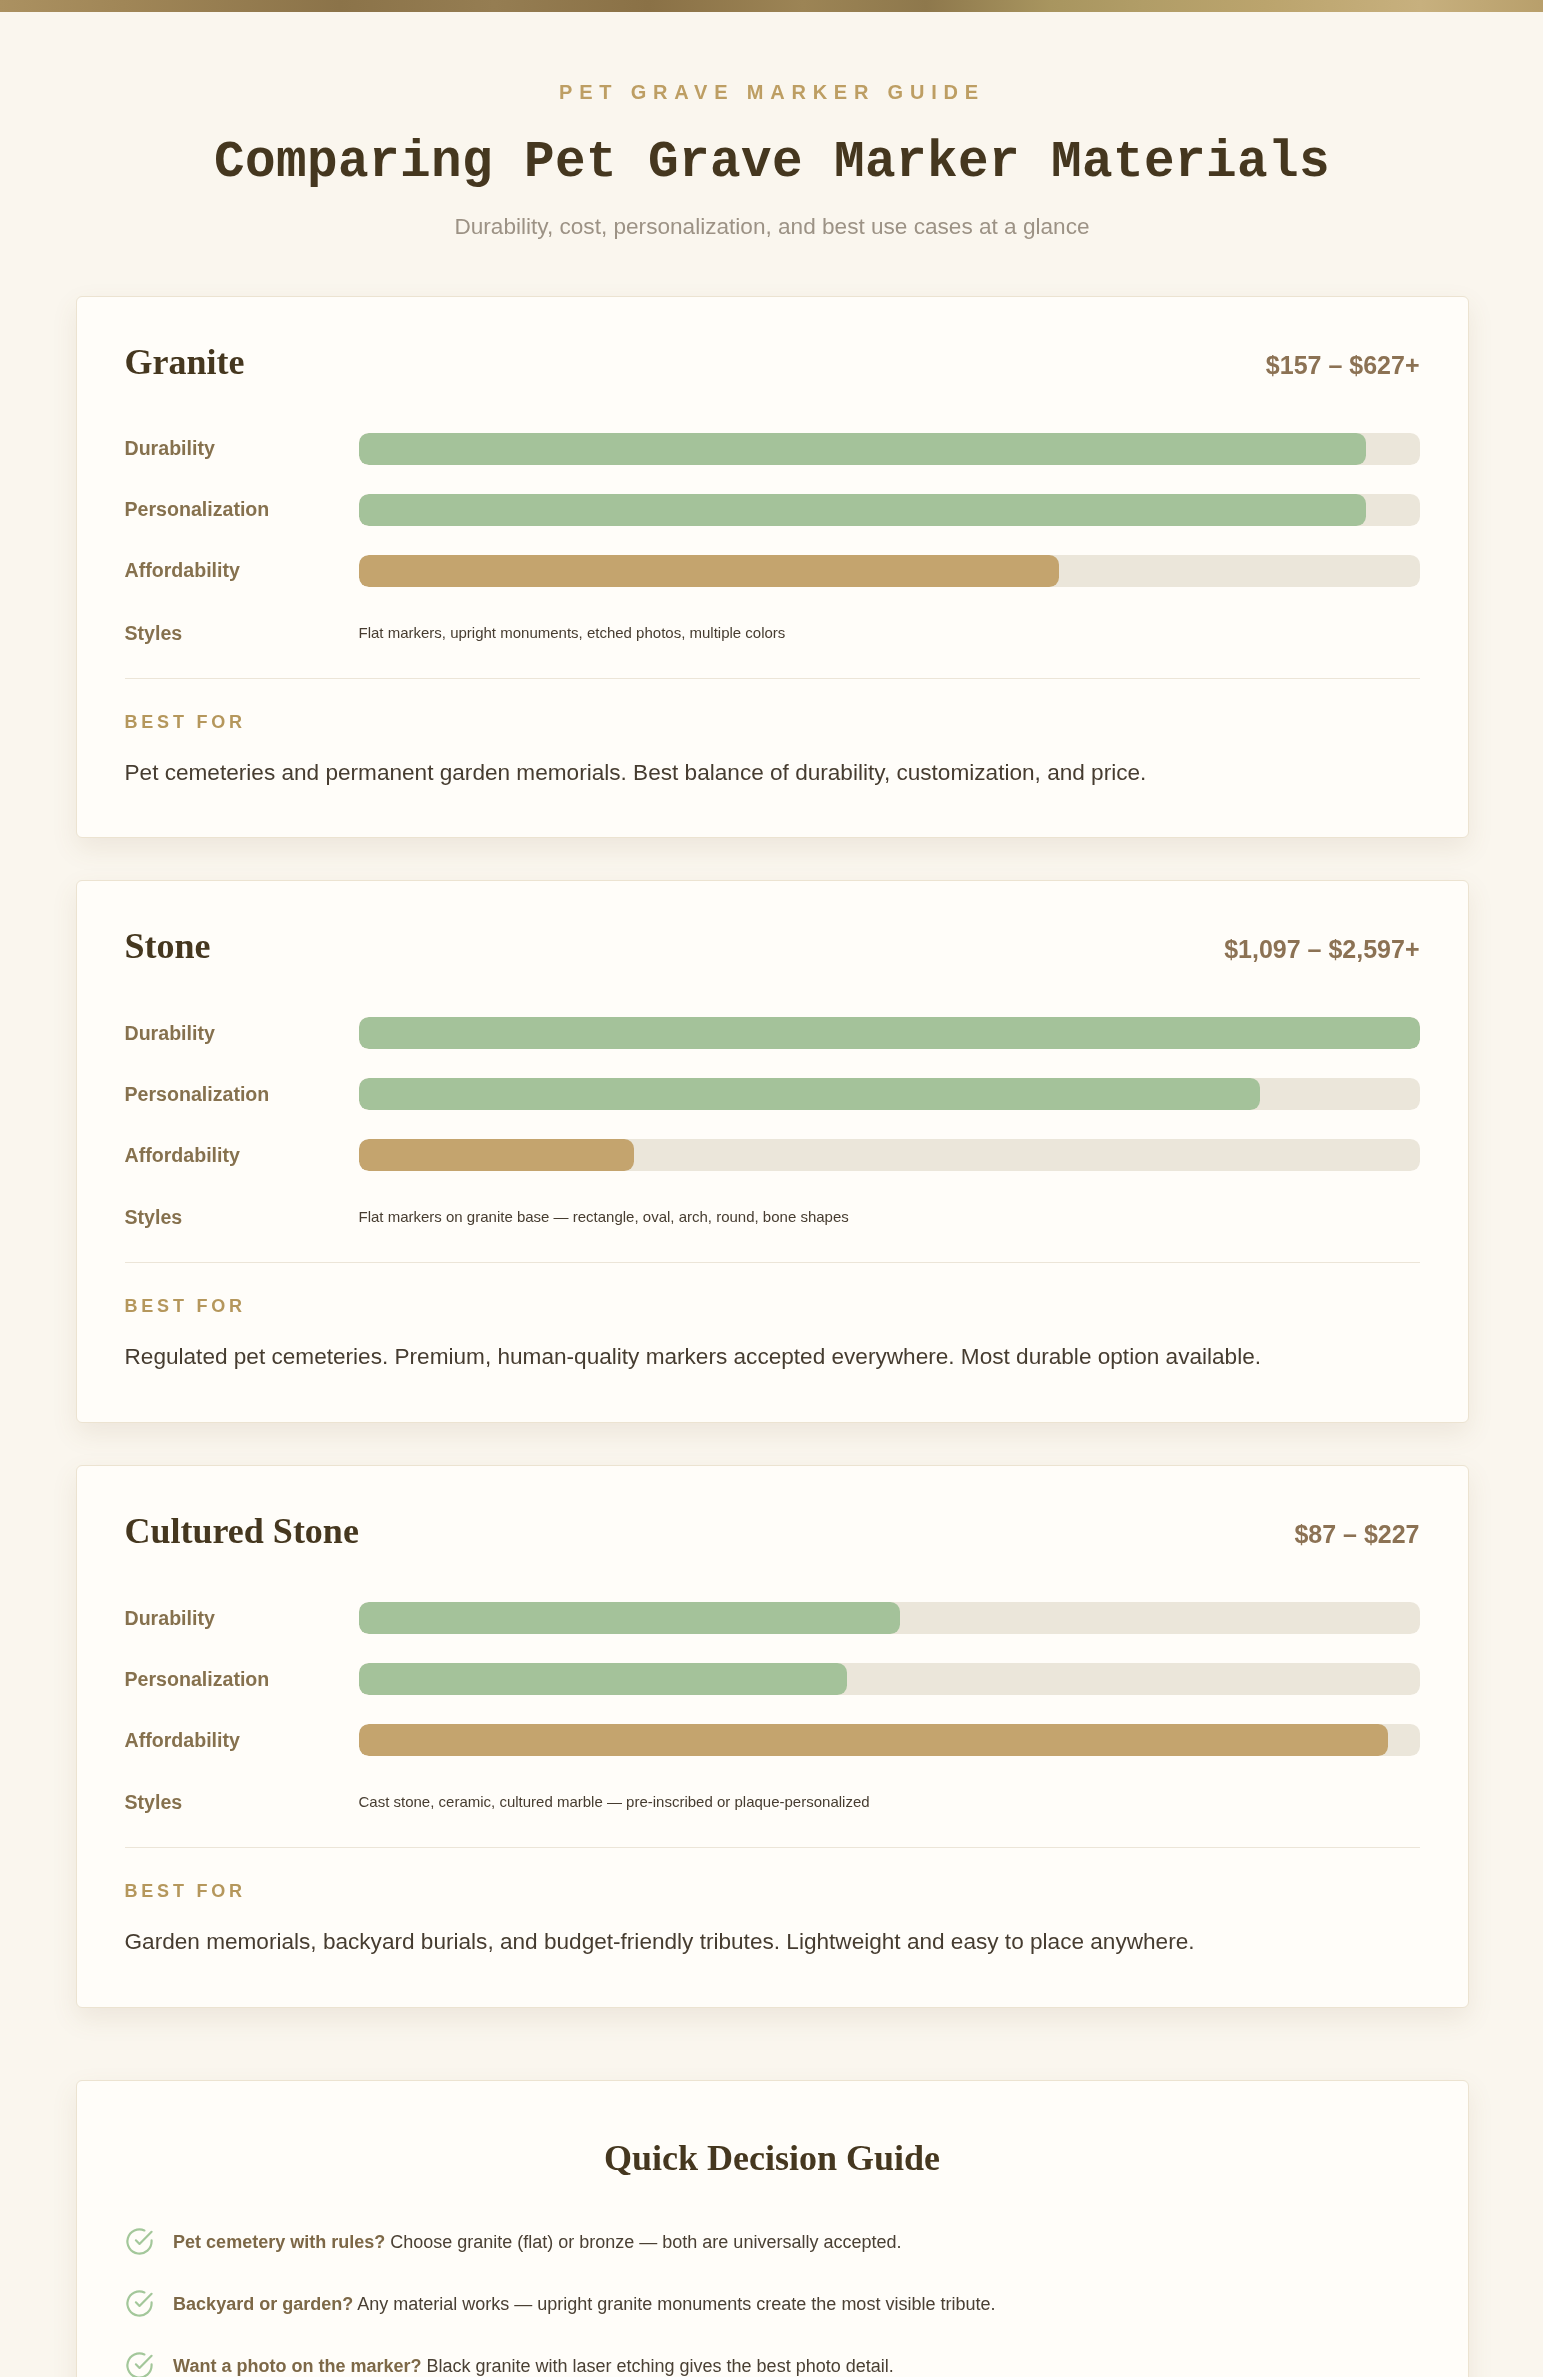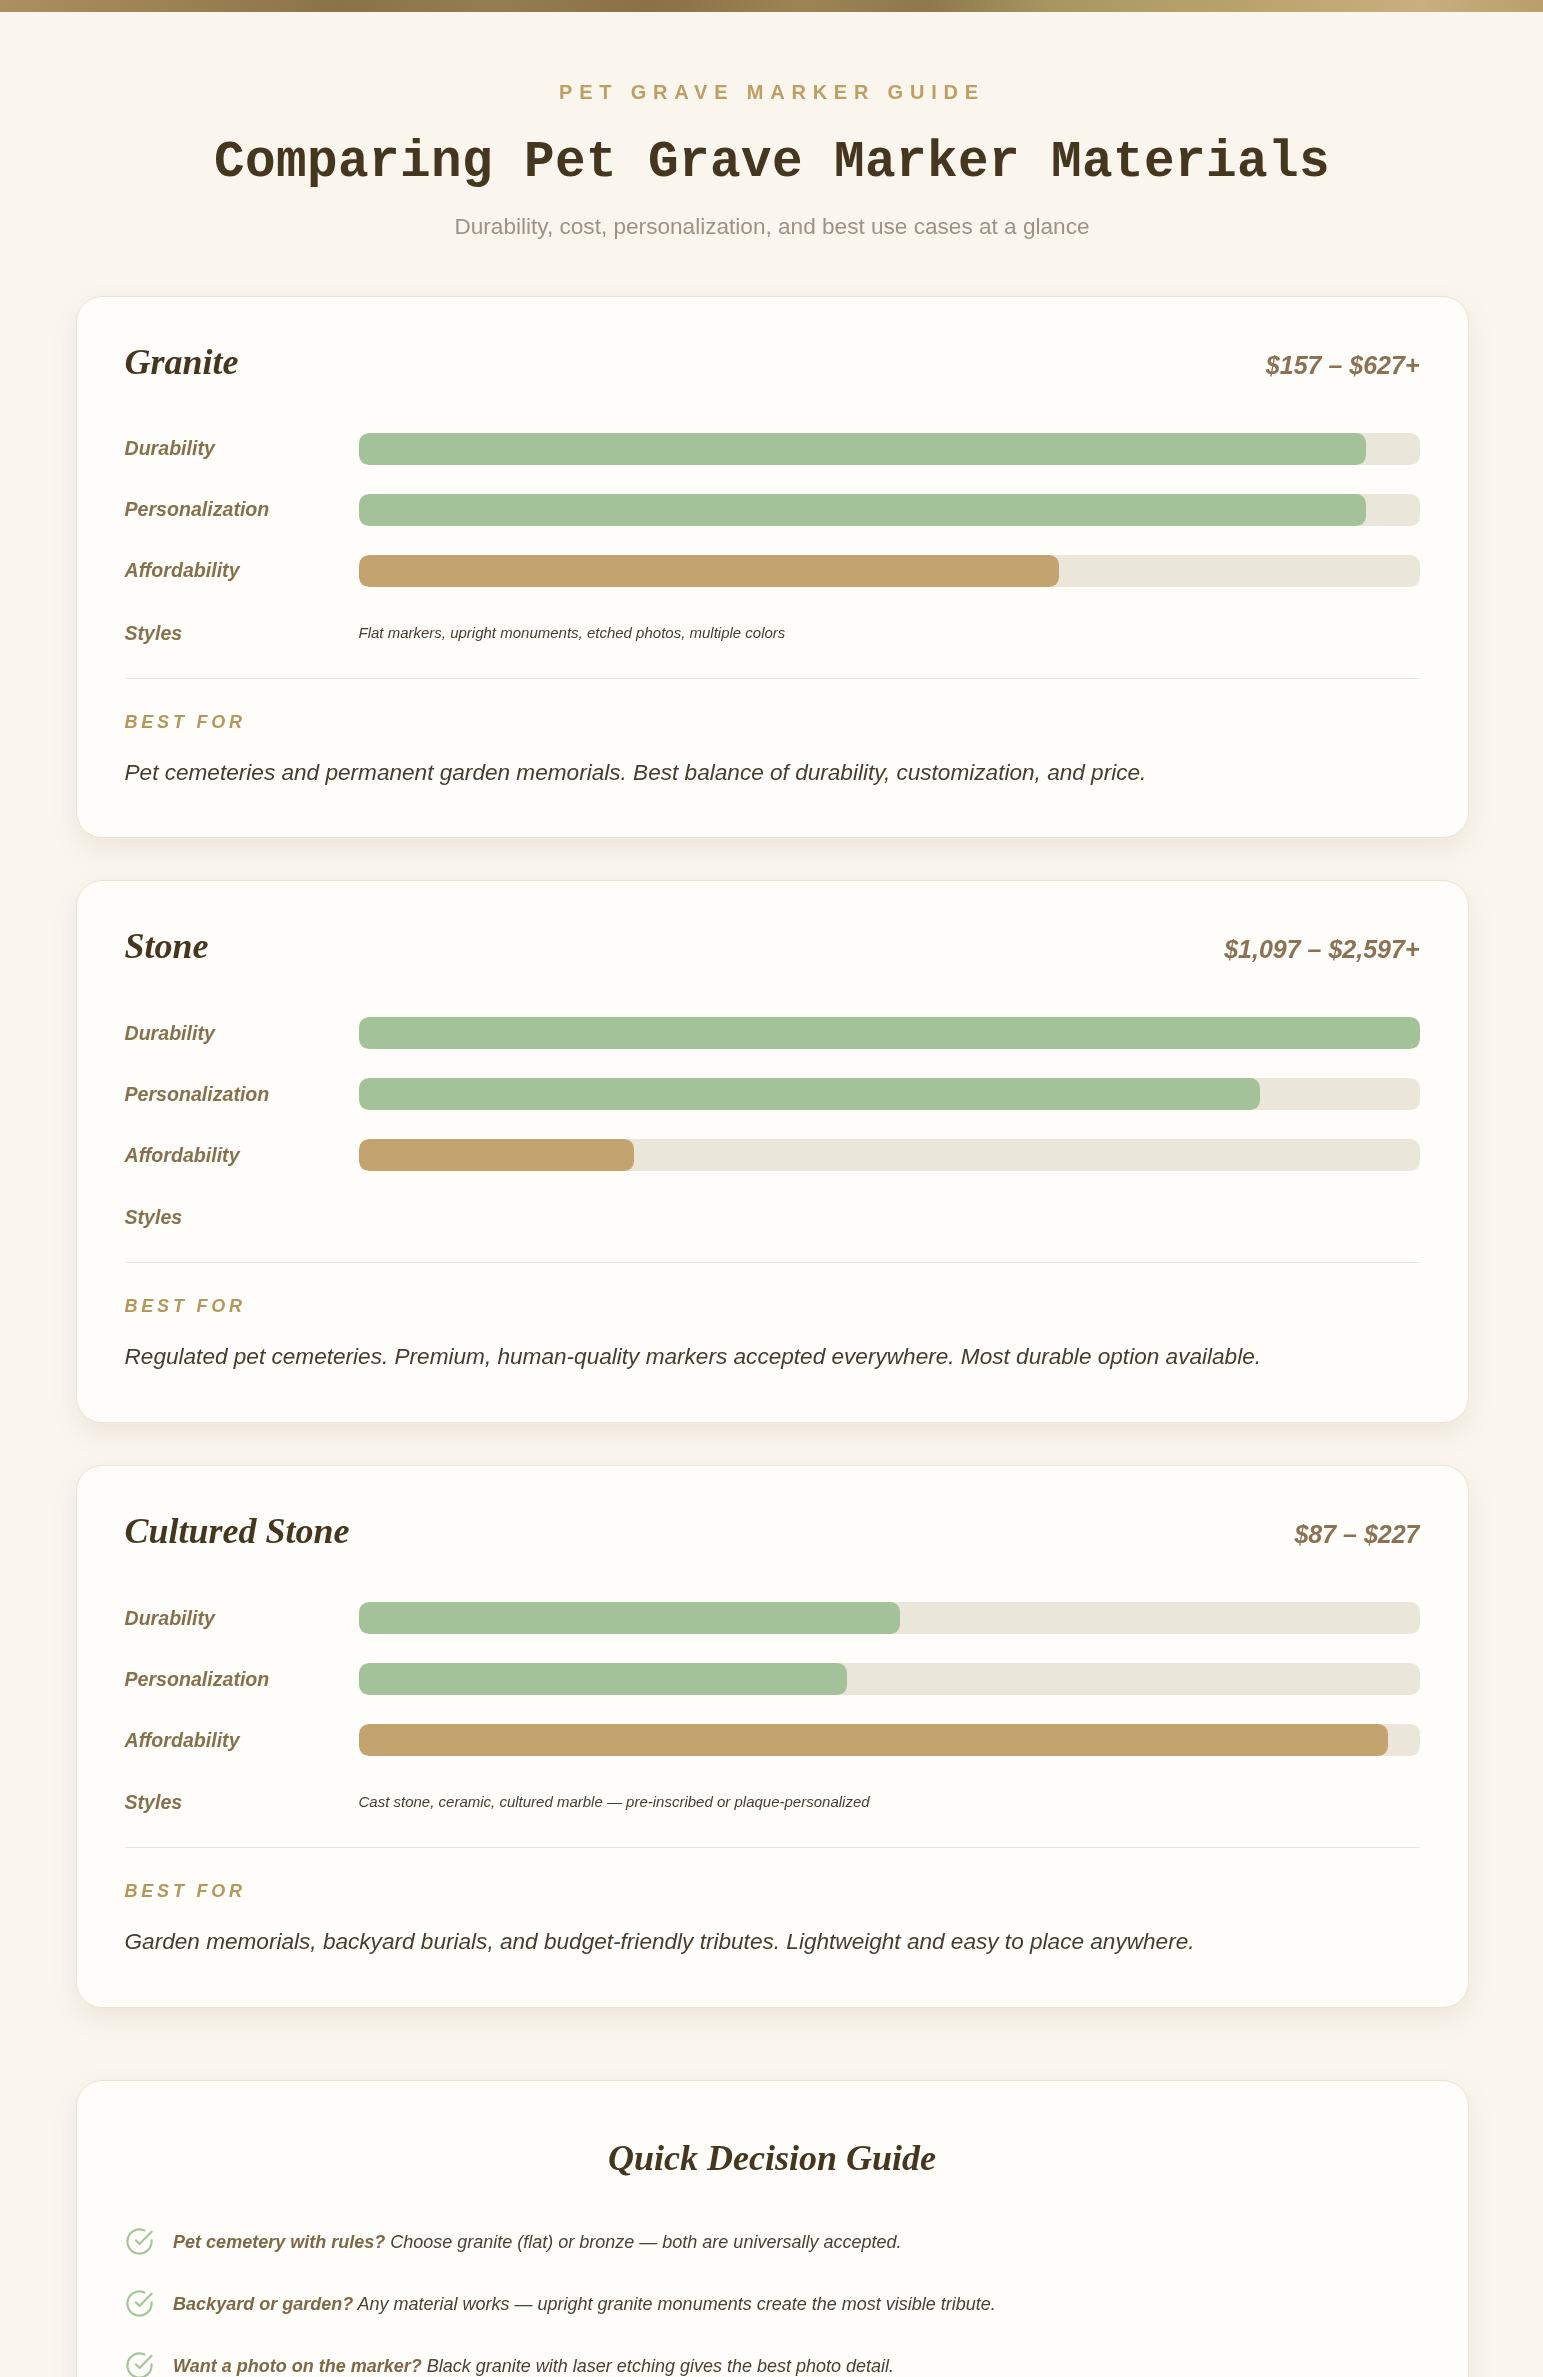--- a/index.html
+++ b/index.html
@@ -19,23 +19,23 @@
   .h1 {
     margin-top:30px;
     font-family:Liberation Mono, monospace; font-weight:bold;
     font-size:51px; color:#45371f; letter-spacing:0.4px;
   }
   .subtitle { margin-top:22.6px; font-size:22.6px; color:#9c9285; }
 
   .content { width:1393px; margin:0 auto; padding-top:56px; }
 
   .card {
-    background:#fffdf9; border:0.8px solid #ece3d1; border-radius:26px;
+    background:#fffdf9; border:0.8px solid #ece3d1; border-radius:6px;
     box-shadow:0 10.6px 26px rgba(124,100,62,0.10);
-    padding:44px 48px 48px 48px; margin-bottom:42px;font-style:italic;
+    padding:44px 48px 48px 48px; margin-bottom:42px;
   }
   .card-head { display:flex; justify-content:space-between; align-items:baseline; margin-bottom:50px; }
   .material-name {
     font-family:"Liberation Serif", serif; font-weight:bold;
     font-size:36px; color:#45371f;
   }
   .price { font-size:25px; font-weight:bold; color:#8c7254; }
 
   .row { display:flex; align-items:center; margin-bottom:29px; }
   .row-label { width:234px; flex:0 0 234px; font-size:19.6px; font-weight:bold; color:#86714e; }
@@ -125,20 +125,21 @@
       </div>
     </div>
     <div class="row">
       <div class="row-label">Affordability</div>
       <div class="track">
         <div class="fill tan" style="width: 26%;"></div>
       </div>
     </div>
     <div class="row styles-row">
       <div class="row-label">Styles</div>
+      <div class="styles-text">Flat markers on granite base — rectangle, oval, arch, round, bone shapes</div>
     </div>
     <hr class="divider">
     <div class="bestfor-label">BEST FOR</div>
     <div class="bestfor-text">Regulated pet cemeteries. Premium, human-quality markers accepted everywhere. Most durable option available.</div>
   </div>
 
   <div class="card">
     <div class="card-head">
       <div class="material-name">Cultured Stone</div>
       <div class="price">$87 – $227</div>

